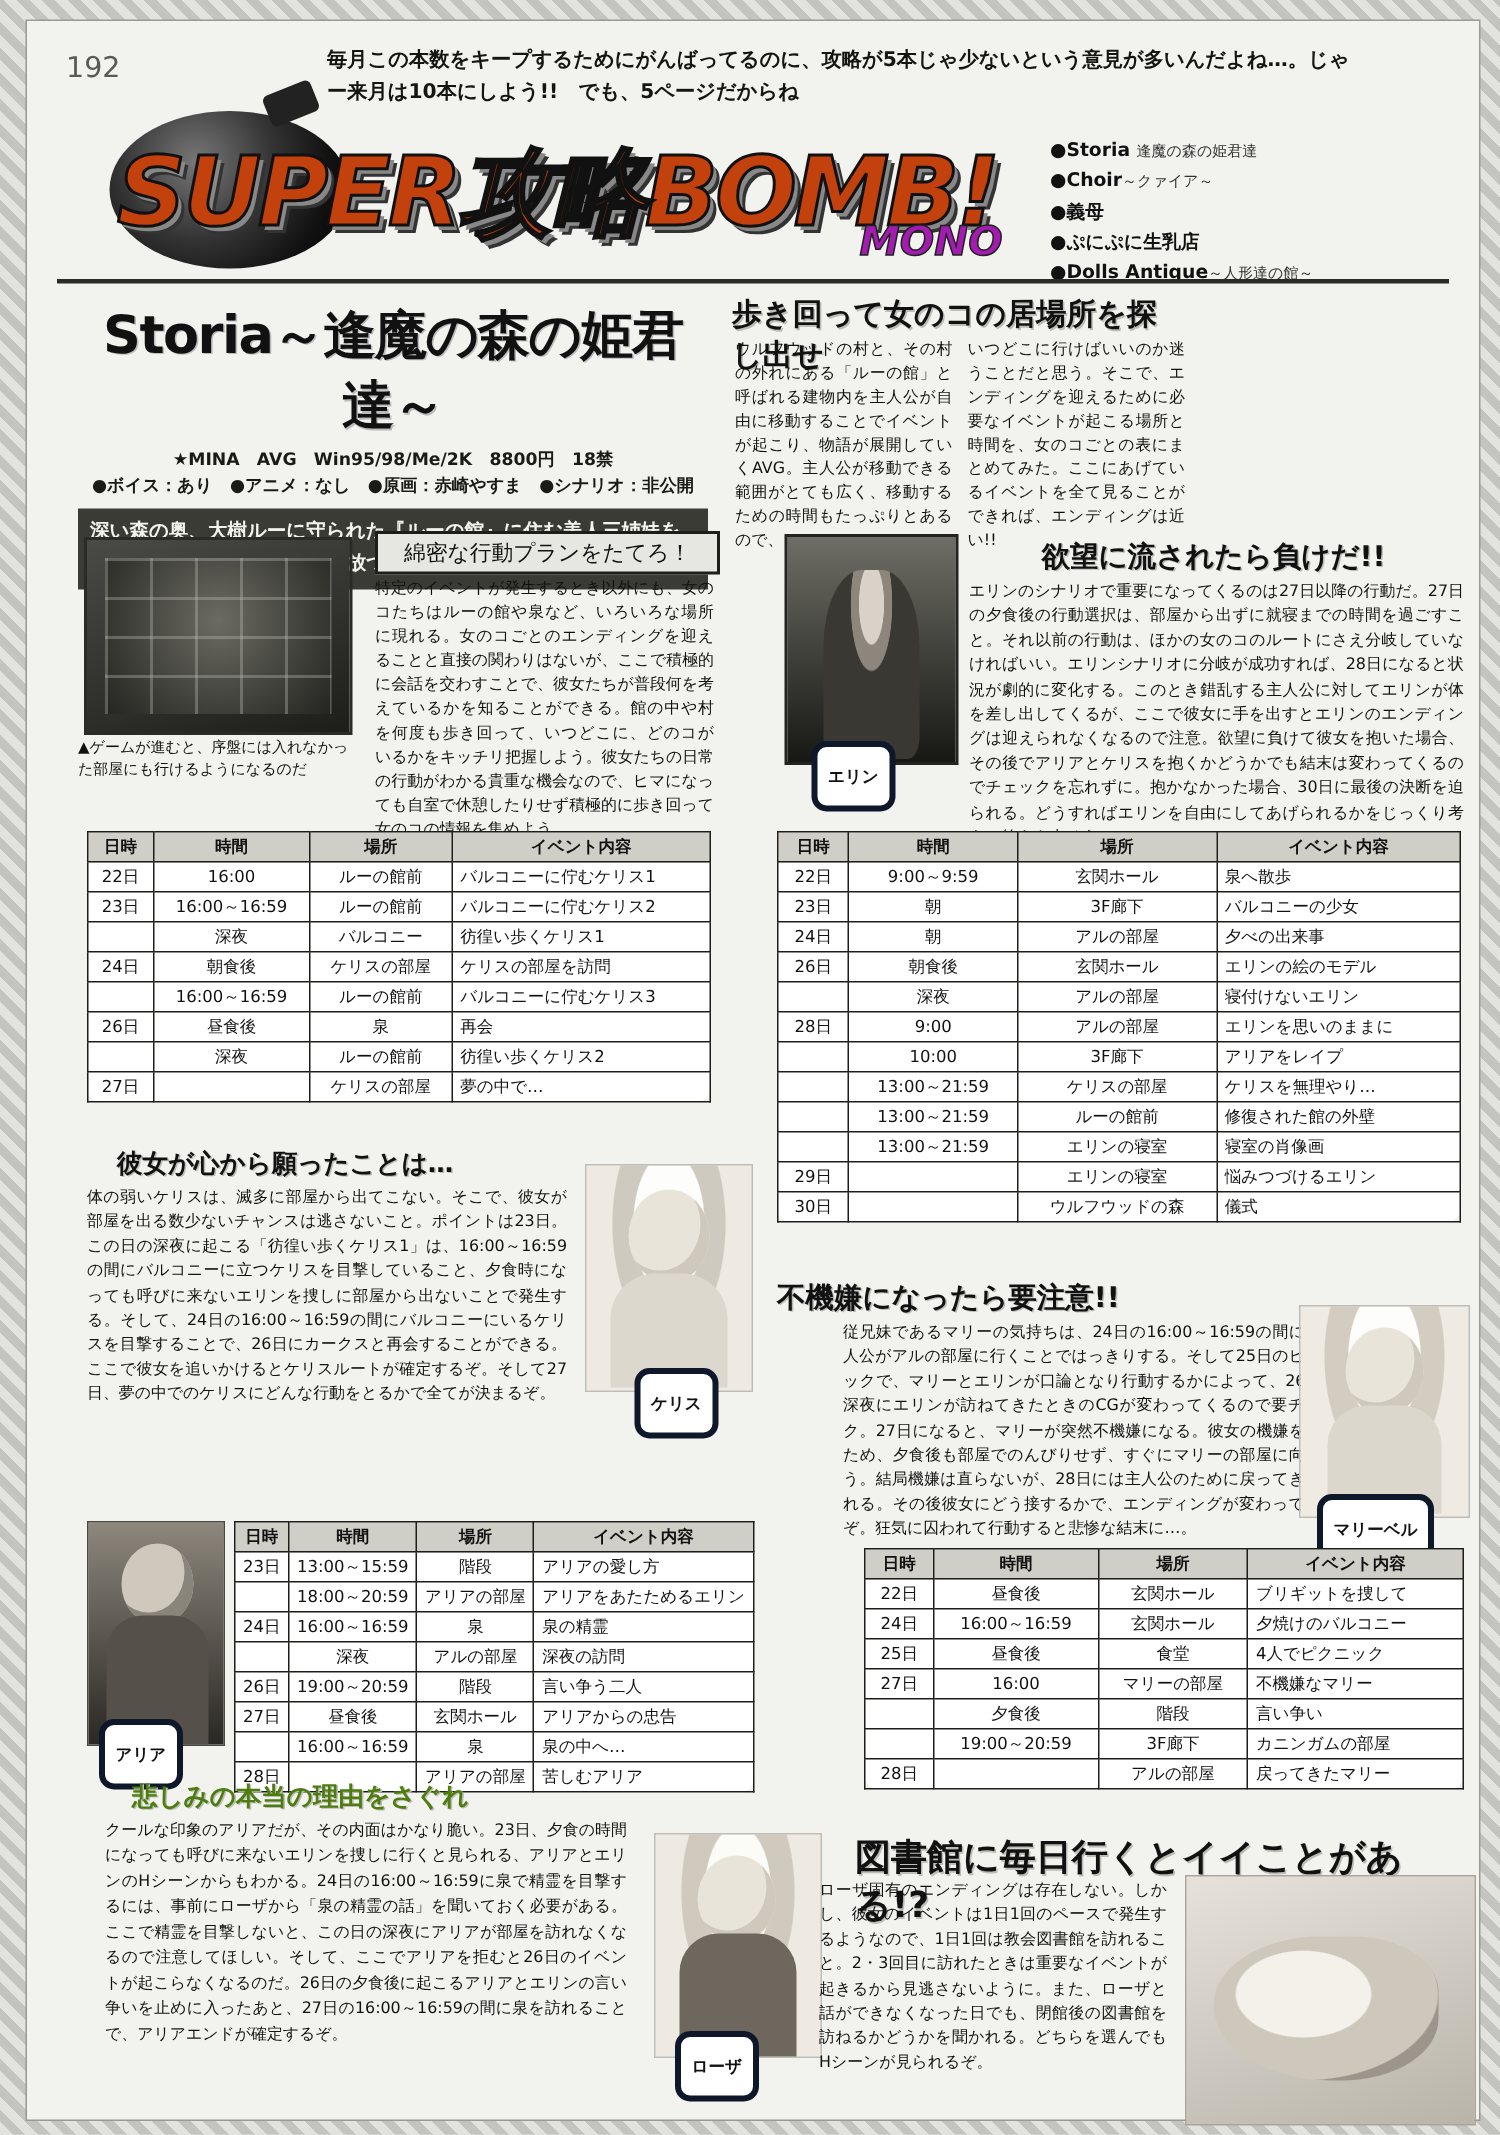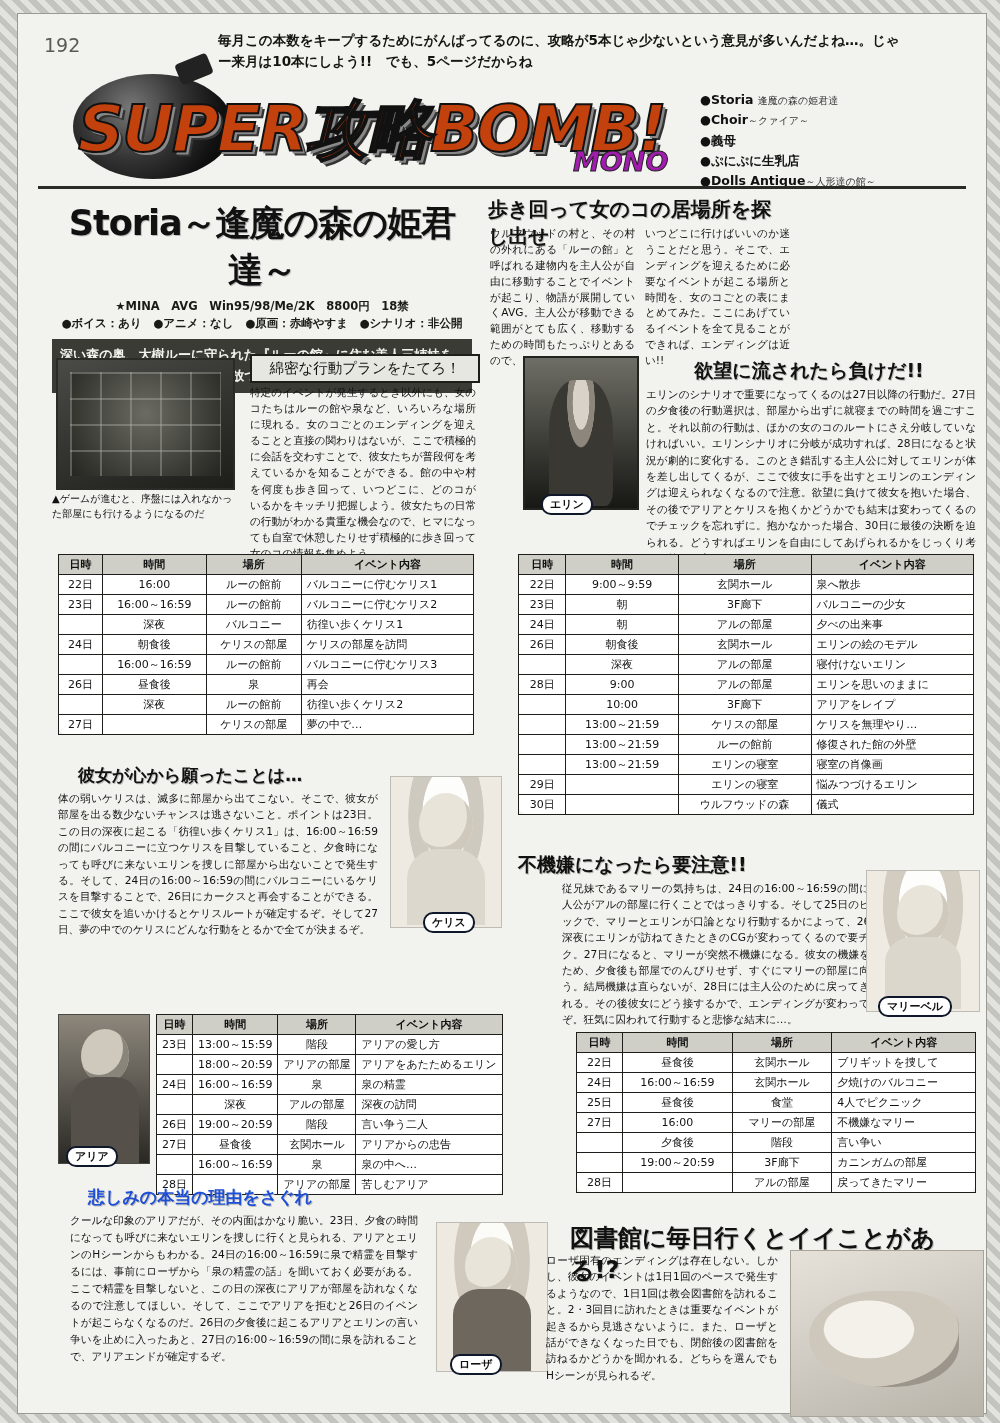--- a/index.html
+++ b/index.html
@@ -130,22 +130,22 @@
     position:absolute; left:505px; top:342px; width:112px; height:150px;
     background:linear-gradient(180deg,#6e6e66,#171714);
     border:2px solid #23231f;
   }
   .erin-shot .fig {
     position:absolute; left:24px; top:22px; width:64px; height:126px;
     background:radial-gradient(ellipse at 50% 18%, #d8d2c8 0 18%, #8d867c 19% 30%, #3a3833 31% 100%);
     border-radius:40% 40% 12% 12%;
   }
   .namebox {
-    position:absolute; background:#fff; border:2px solid #0f172a;
-    font-size:11px; font-weight:bold; text-align:center; padding:1px 7px;
+    position:absolute; background:#fff; border:4px solid #0f172a;
+    font-size:11px; font-weight:bold; text-align:center; padding:12px 7px;
     border-radius:10px;
   }
   .desire-head {
     position:absolute; left:626px; top:344px; width:330px;
     font-size:19px; font-weight:bold; text-align:center; color:#111;
     text-shadow:1px 1px 0 #bdbdb8;
   }
   .desire-body {
     position:absolute; left:628px; top:372px; width:330px;
     font-size:10.6px; line-height:1.55; text-align:justify;
@@ -225,21 +225,21 @@
     position:absolute; left:22px; top:14px; width:48px; height:54px; border-radius:50%;
     background:#cfc9bd; box-shadow:inset -6px -8px 0 #8a857b;
   }
   .aria-art .body2 {
     position:absolute; left:12px; top:62px; width:68px; height:86px;
     background:#555049; border-radius:24px 24px 0 0;
   }
 
   .kanashimi-head {
     position:absolute; left:70px; top:1172px; width:380px;
-    font-size:17px; font-weight:bold; color:#1d4ed8; text-shadow:1px 1px 0 #bdbdb8;
+    font-size:17px; font-weight:bold; color:#4d7c0f; text-shadow:1px 1px 0 #bdbdb8;
   }
   .kanashimi-body {
     position:absolute; left:52px; top:1198px; width:348px;
     font-size:10.6px; line-height:1.6; text-align:justify;
   }
 
   
   .rosa-art {
     position:absolute; left:418px; top:1208px; width:110px; height:148px;
     background:radial-gradient(ellipse at 50% 26%, #fbfbf8 0 28%, #cfc9be 29% 48%, #eeeae2 49% 100%);

